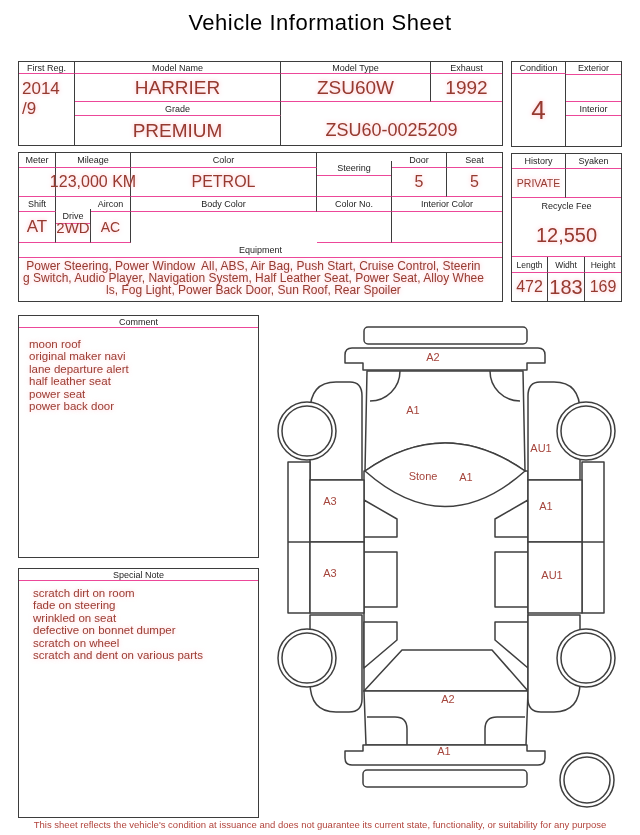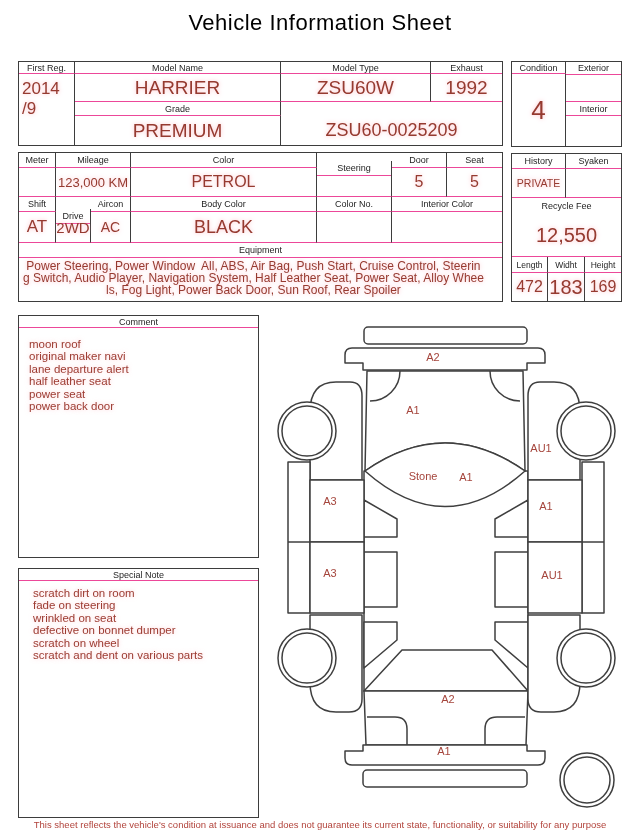--- a/index.html
+++ b/index.html
@@ -57,37 +57,36 @@
 
 <div class="box" style="left:18px;top:152px;width:485px;height:150px;">
   <div class="cell hdr br bb" style="left:0;top:0;width:37px;height:15px;">Meter</div>
   <div class="cell hdr br bb" style="left:37px;top:0;width:75px;height:15px;">Mileage</div>
   <div class="cell hdr br bb" style="left:112px;top:0;width:186px;height:15px;">Color</div>
   <div class="cell hdr br bb" style="left:298px;top:8px;width:75px;height:15px;">Steering</div>
   <div class="cell hdr br bb" style="left:373px;top:0;width:55px;height:15px;">Door</div>
   <div class="cell hdr bb" style="left:428px;top:0;width:55px;height:15px;">Seat</div>
 
   <div class="cell rv br bb" style="left:0;top:15px;width:37px;height:29px;"></div>
-  <div class="cell rv br bb" style="left:37px;top:15px;width:75px;height:29px;font-size:13px;">123,000 KM</div>
+  <div class="cell rv br bb" style="left:37px;top:15px;width:75px;height:29px;font-size:16px;">123,000 KM</div>
   <div class="cell rv br bb" style="left:112px;top:15px;width:186px;height:29px;font-size:16px;">PETROL</div>
   <div class="cell rv br bb" style="left:298px;top:15px;width:75px;height:29px;"></div>
   <div class="cell rv br bb" style="left:373px;top:15px;width:55px;height:29px;font-size:16px;">5</div>
   <div class="cell rv bb" style="left:428px;top:15px;width:55px;height:29px;font-size:16px;">5</div>
 
   <div class="cell hdr br bb" style="left:0;top:44px;width:37px;height:15px;">Shift</div>
   <div class="cell hdr br bb" style="left:37px;top:56px;width:35px;height:15px;">Drive</div>
   <div class="cell hdr br bb" style="left:72px;top:44px;width:40px;height:15px;">Aircon</div>
   <div class="cell hdr br bb" style="left:112px;top:44px;width:186px;height:15px;">Body Color</div>
   <div class="cell hdr br bb" style="left:298px;top:44px;width:75px;height:15px;">Color No.</div>
   <div class="cell hdr bb" style="left:373px;top:44px;width:110px;height:15px;">Interior Color</div>
 
   <div class="cell rv br bb" style="left:0;top:59px;width:37px;height:31px;font-size:17px;">AT</div>
   <div class="cell rv br bb" style="left:37px;top:59px;width:35px;height:31px;font-size:15px;">2WD</div>
   <div class="cell rv br bb" style="left:72px;top:59px;width:40px;height:31px;font-size:14px;">AC</div>
-  <div class="cell rv br bb" style="left:112px;top:59px;width:186px;height:31px;font-size:18px;">BLACK</div>
   <div class="cell rv br bb" style="left:298px;top:59px;width:75px;height:31px;"></div>
   <div class="cell rv bb" style="left:373px;top:59px;width:110px;height:31px;"></div>
 
   <div class="cell hdr bb" style="left:0;top:90px;width:483px;height:15px;">Equipment</div>
   <div class="cell rv equip prewrap" style="left:0;top:105px;width:483px;height:43px;white-space:pre-wrap;">Power Steering, Power Window  All, ABS, Air Bag, Push Start, Cruise Control, Steerin
 g Switch, Audio Player, Navigation System, Half Leather Seat, Power Seat, Alloy Whee
 ls, Fog Light, Power Back Door, Sun Roof, Rear Spoiler</div>
 </div>
 
 <div class="box" style="left:511px;top:153px;width:111px;height:149px;">

